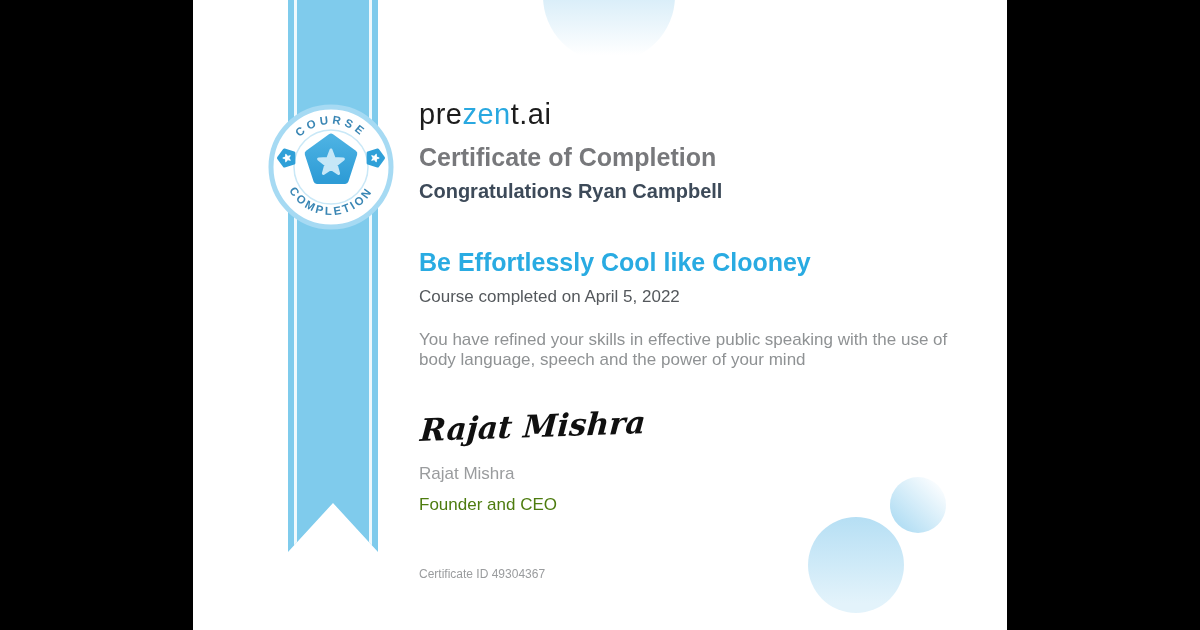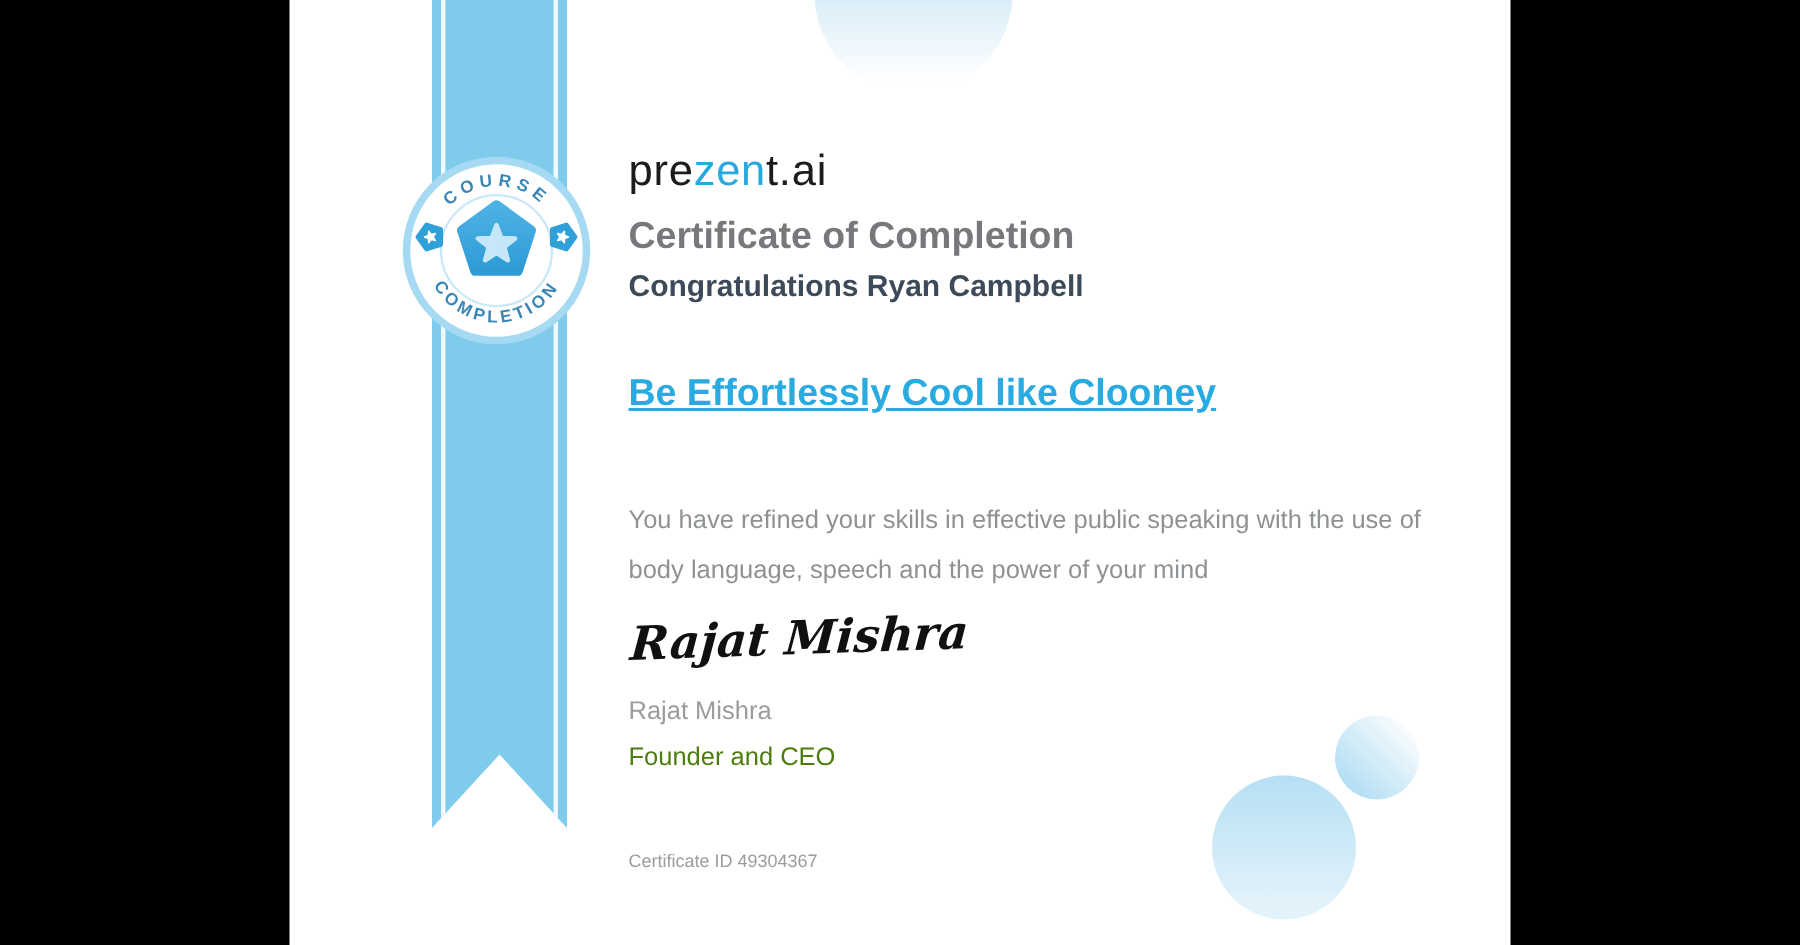--- a/index.html
+++ b/index.html
@@ -25,23 +25,23 @@
 
   
   .badge{position:absolute;left:74px;top:103px;width:128px;height:128px;}
 
   
   .txt{position:absolute;left:226px;white-space:nowrap;}
   .logo{top:98px;font-size:29px;font-weight:500;letter-spacing:0.5px;color:#1c1c1c;}
   .logo .zen{color:#29a8e0;}
   .cert-title{top:143px;font-size:25px;font-weight:bold;color:#77787b;}
   .congrats{top:180px;font-size:20px;font-weight:bold;color:#3d4a59;}
-  .course-title{top:248px;font-size:25px;font-weight:bold;color:#29abe2;text-decoration:underline;}
+  .course-title{top:248px;font-size:25px;font-weight:bold;color:#29abe2;}
   .completed-on{top:287px;font-size:17px;color:#54585c;}
-  .description{top:330px;font-size:17px;color:#8f9294;line-height:33px;white-space:normal;width:535px;}
+  .description{top:330px;font-size:17px;color:#8f9294;line-height:20px;white-space:normal;width:535px;}
   .signature{top:412px;font-size:31px;font-weight:bold;font-style:italic;
              font-family:"DejaVu Serif","Liberation Serif",serif;color:#101010;
              transform:rotate(-2deg) skewX(-6deg);transform-origin:left bottom;}
   .sig-name{top:464px;font-size:17px;color:#9a9c9e;}
   .sig-role{top:495px;font-size:17px;color:#4d7c0f;}
   .cert-id{top:567px;font-size:12px;color:#9a9c9e;}
 </style>
 </head>
 <body>
 
@@ -91,20 +91,21 @@
     <div class="txt logo">
       <span>pre</span><span class="zen">zen</span><span>t.ai</span>
     </div>
 
     <div class="txt cert-title">Certificate of Completion</div>
 
     <div class="txt congrats">Congratulations Ryan Campbell</div>
 
     <div class="txt course-title">Be Effortlessly Cool like Clooney</div>
 
+    <div class="txt completed-on">Course completed on April 5, 2022</div>
 
     <div class="txt description">You have refined your skills in effective public speaking with the use of body language, speech and the power of your mind</div>
 
     <div class="txt signature">Rajat Mishra</div>
 
     <div class="txt sig-name">Rajat Mishra</div>
 
     <div class="txt sig-role">Founder and CEO</div>
 
     <div class="txt cert-id">Certificate ID 49304367</div>

